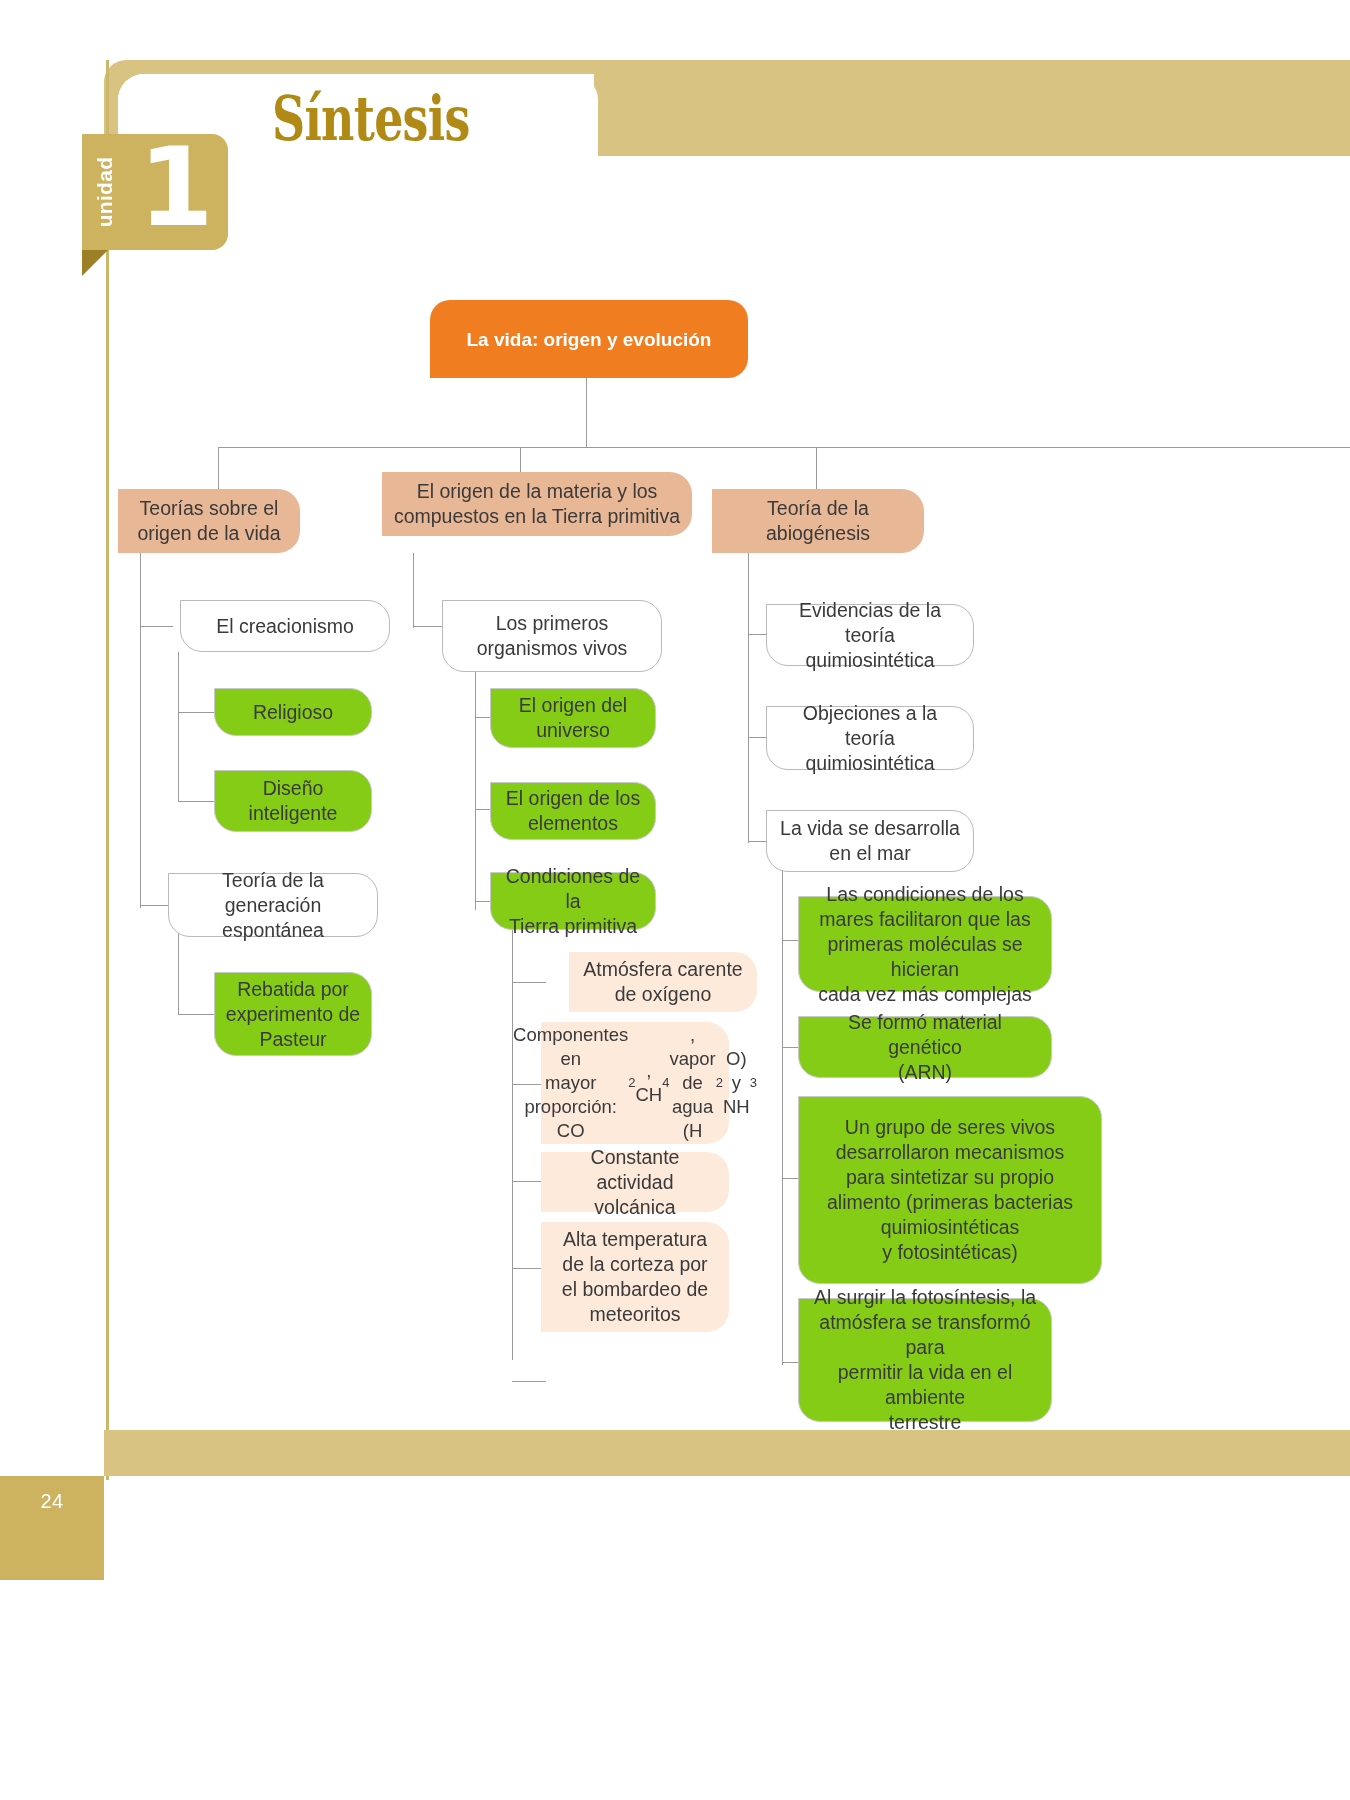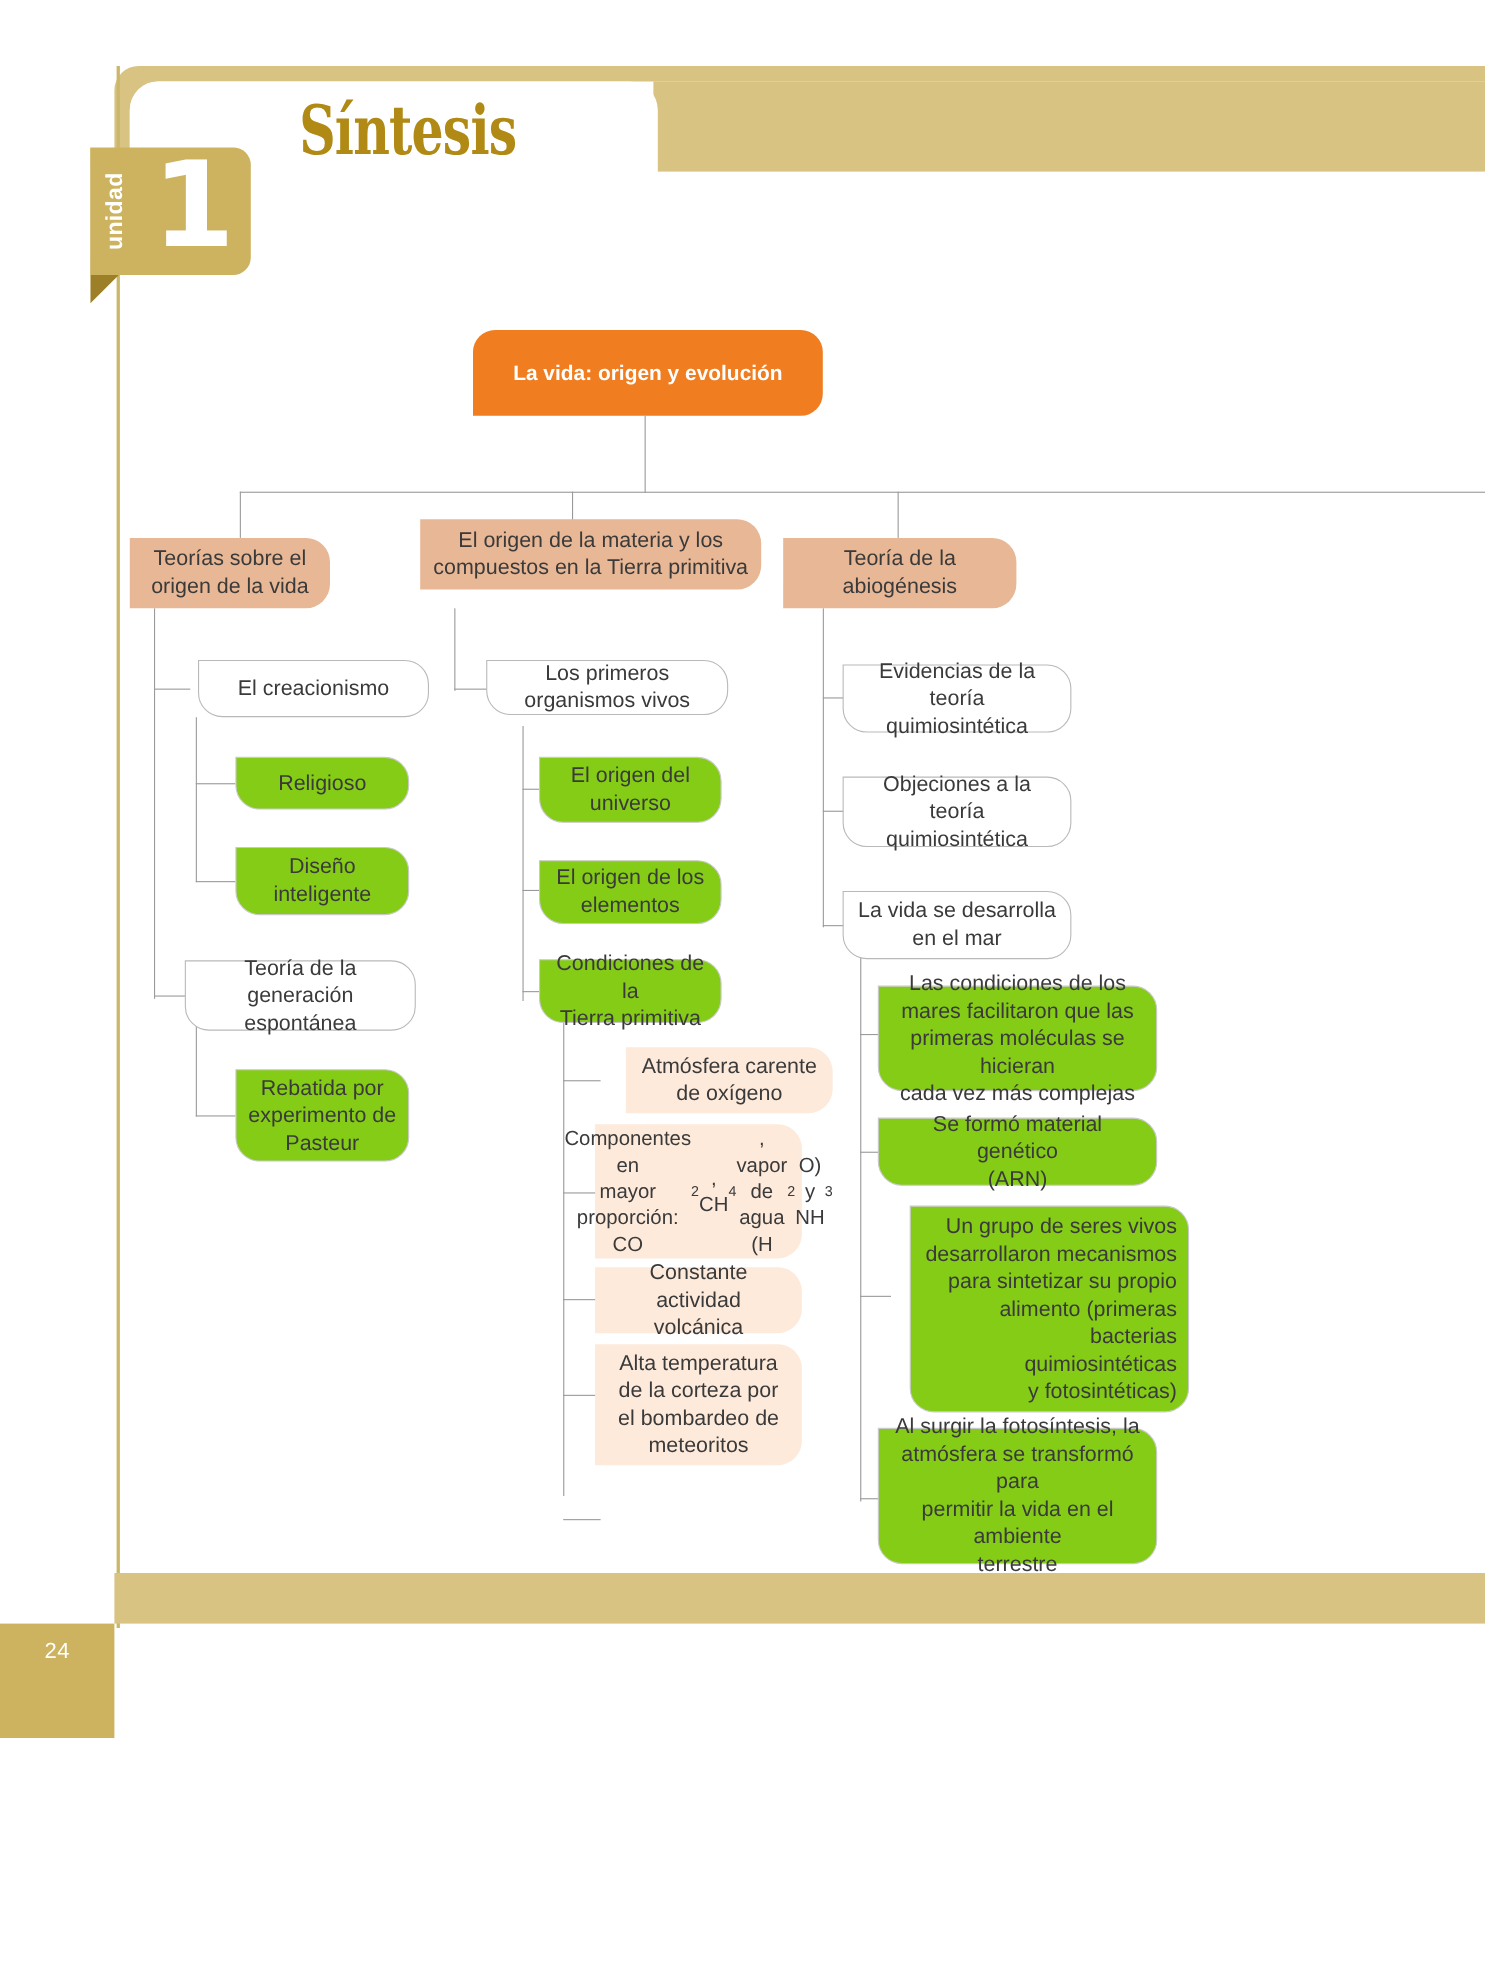--- a/index.html
+++ b/index.html
@@ -254,34 +254,34 @@
   <div class="node n-l2" style="left:118px; top:489px; width:182px; height:64px;" style2="">Teorías sobre el<br>origen de la vida</div>
   <div class="node n-l2" style="left:382px; top:472px; width:310px; height:64px;">El origen de la materia y los<br>compuestos en la Tierra primitiva</div>
   <div class="node n-l2" style="left:712px; top:489px; width:212px; height:64px;">Teoría de la abiogénesis</div>
 
   <div class="node n-white" style="left:180px; top:600px; width:210px; height:52px;">El creacionismo</div>
   <div class="node n-gray" style="left:214px; top:688px; width:158px; height:48px;">Religioso</div>
   <div class="node n-gray" style="left:214px; top:770px; width:158px; height:62px;">Diseño<br>inteligente</div>
   <div class="node n-white" style="left:168px; top:873px; width:210px; height:64px;">Teoría de la generación<br>espontánea</div>
   <div class="node n-gray" style="left:214px; top:972px; width:158px; height:84px;">Rebatida por<br>experimento de<br>Pasteur</div>
 
-  <div class="node n-white" style="left:442px; top:600px; width:220px; height:50px;">Los primeros<br>organismos vivos</div>
+  <div class="node n-white" style="left:442px; top:600px; width:220px; height:72px;">Los primeros<br>organismos vivos</div>
   <div class="node n-gray" style="left:490px; top:688px; width:166px; height:60px;">El origen del<br>universo</div>
   <div class="node n-gray" style="left:490px; top:782px; width:166px; height:58px;">El origen de los<br>elementos</div>
   <div class="node n-gray" style="left:490px; top:872px; width:166px; height:58px;">Condiciones de la<br>Tierra primitiva</div>
 
   <div class="node n-peach" style="left:541px; top:952px; width:188px; height:60px;margin-left:28px;">Atmósfera carente<br>de oxígeno</div>
   <div class="node n-peach" style="left:541px; top:1022px; width:188px; height:122px; font-size:18.5px; line-height:24px;">
     Componentes en<br>mayor proporción: CO<sub>2</sub>,<br>CH<sub>4</sub>, vapor de agua<br>(H<sub>2</sub>O) y NH<sub>3</sub>
   </div>
   <div class="node n-peach" style="left:541px; top:1152px; width:188px; height:60px;">Constante actividad<br>volcánica</div>
   <div class="node n-peach" style="left:541px; top:1222px; width:188px; height:110px;">Alta temperatura<br>de la corteza por<br>el bombardeo de<br>meteoritos</div>
 
   <div class="node n-white" style="left:766px; top:604px; width:208px; height:62px;">Evidencias de la teoría<br>quimiosintética</div>
   <div class="node n-white" style="left:766px; top:706px; width:208px; height:64px;">Objeciones a la teoría<br>quimiosintética</div>
   <div class="node n-white" style="left:766px; top:810px; width:208px; height:62px;">La vida se desarrolla<br>en el mar</div>
 
   <div class="node n-gray" style="left:798px; top:896px; width:254px; height:96px;">Las condiciones de los<br>mares facilitaron que las<br>primeras moléculas se hicieran<br>cada vez más complejas</div>
   <div class="node n-gray" style="left:798px; top:1016px; width:254px; height:62px;">Se formó material genético<br>(ARN)</div>
-  <div class="node n-gray" style="left:827px; top:1096px; width:254px; height:188px;text-align:right;">Un grupo de seres vivos<br>desarrollaron mecanismos<br>para sintetizar su propio<br>alimento (primeras bacterias<br>quimiosintéticas<br>y fotosintéticas)</div>
+  <div class="node n-gray" style="left:798px; top:1096px; width:304px; height:188px;">Un grupo de seres vivos<br>desarrollaron mecanismos<br>para sintetizar su propio<br>alimento (primeras bacterias<br>quimiosintéticas<br>y fotosintéticas)</div>
   <div class="node n-gray" style="left:798px; top:1298px; width:254px; height:124px;">Al surgir la fotosíntesis, la<br>atmósfera se transformó para<br>permitir la vida en el ambiente<br>terrestre</div>
 
 </div>
 
 </body></html>

